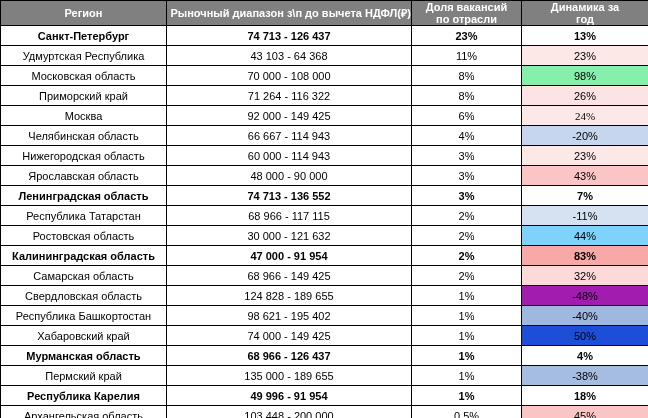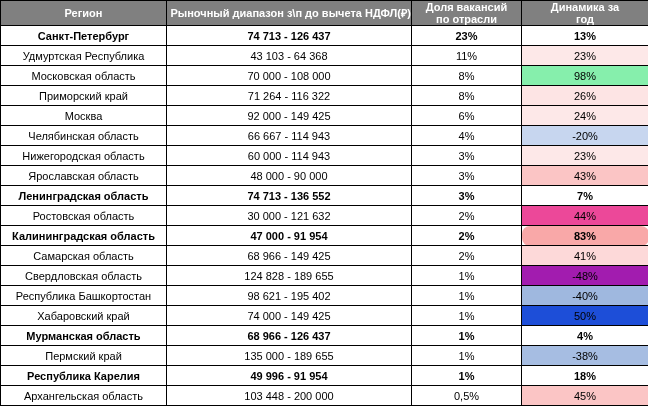--- a/index.html
+++ b/index.html
@@ -100,21 +100,21 @@
         <tr>
           <td class="region">Приморский край</td>
           <td class="range">71 264 - 116 322</td>
           <td class="share">8%</td>
           <td class="dyn" style="background: rgb(253, 228, 228); margin-top: 20px;">26%</td>
         </tr>
         <tr>
           <td class="region">Москва</td>
           <td class="range">92 000 - 149 425</td>
           <td class="share">6%</td>
-          <td class="dyn" style="background: rgb(253, 232, 232);">24%</td>
+          <td class="dyn" style="background: rgb(253, 232, 232); font-family: Liberation Serif, serif;">24%</td>
         </tr>
         <tr>
           <td class="region">Челябинская область</td>
           <td class="range">66 667 - 114 943</td>
           <td class="share">4%</td>
           <td class="dyn" style="background: rgb(199, 214, 239);">-20%</td>
         </tr>
         <tr>
           <td class="region">Нижегородская область</td>
           <td class="range">60 000 - 114 943</td>
@@ -127,36 +127,42 @@
           <td class="share">3%</td>
           <td class="dyn" style="background: rgb(251, 197, 197);">43%</td>
         </tr>
         <tr class="bold">
           <td class="region">Ленинградская область</td>
           <td class="range">74 713 - 136 552</td>
           <td class="share">3%</td>
           <td class="dyn" style="background: rgb(255, 255, 255);">7%</td>
         </tr>
         <tr>
+          <td class="region">Республика Татарстан</td>
+          <td class="range">68 966 - 117 115</td>
+          <td class="share">2%</td>
+          <td class="dyn" style="background: rgb(214, 225, 242);">-11%</td>
+        </tr>
+        <tr>
           <td class="region">Ростовская область</td>
           <td class="range">30 000 - 121 632</td>
           <td class="share">2%</td>
-          <td class="dyn" style="background: #ec4899;">44%</td>
+          <td class="dyn" style="background: #7dd3fc;">44%</td>
         </tr>
         <tr class="bold">
           <td class="region">Калининградская область</td>
           <td class="range">47 000 - 91 954</td>
           <td class="share">2%</td>
-          <td class="dyn" style="background: rgb(249, 168, 168); border-radius: 8px;">83%</td>
+          <td class="dyn" style="background: rgb(249, 168, 168);">83%</td>
         </tr>
         <tr>
           <td class="region">Самарская область</td>
           <td class="range">68 966 - 149 425</td>
           <td class="share">2%</td>
-          <td class="dyn" style="background: rgb(253, 217, 217);">41%</td>
+          <td class="dyn" style="background: rgb(253, 217, 217);">32%</td>
         </tr>
         <tr>
           <td class="region">Свердловская область</td>
           <td class="range">124 828 - 189 655</td>
           <td class="share">1%</td>
           <td class="dyn" style="background: #a21caf;">-48%</td>
         </tr>
         <tr>
           <td class="region">Республика Башкортостан</td>
           <td class="range">98 621 - 195 402</td>

